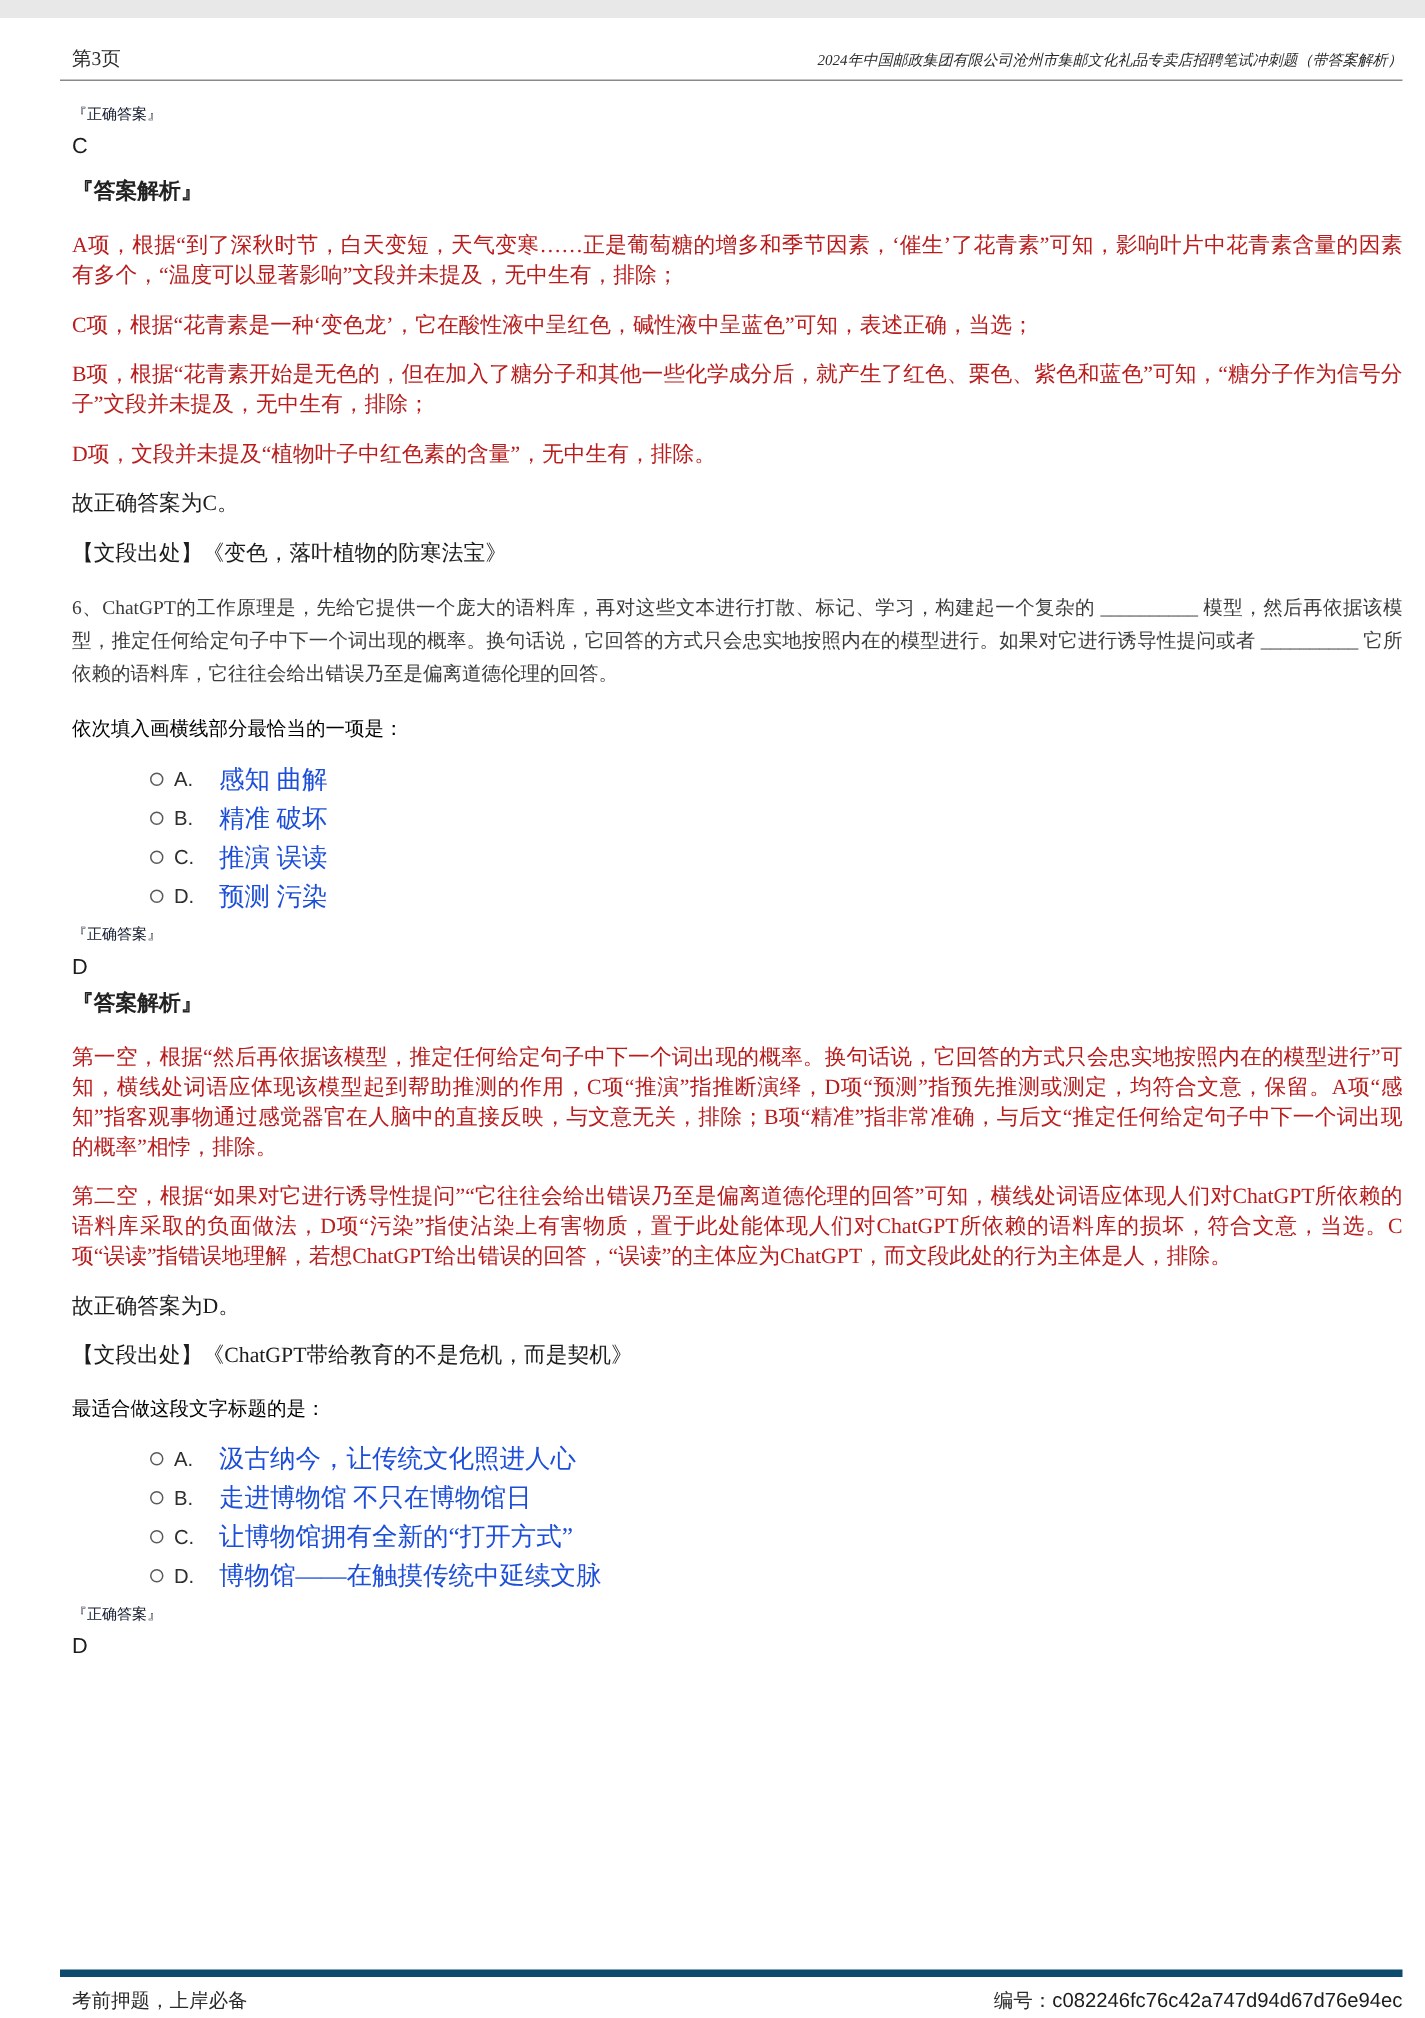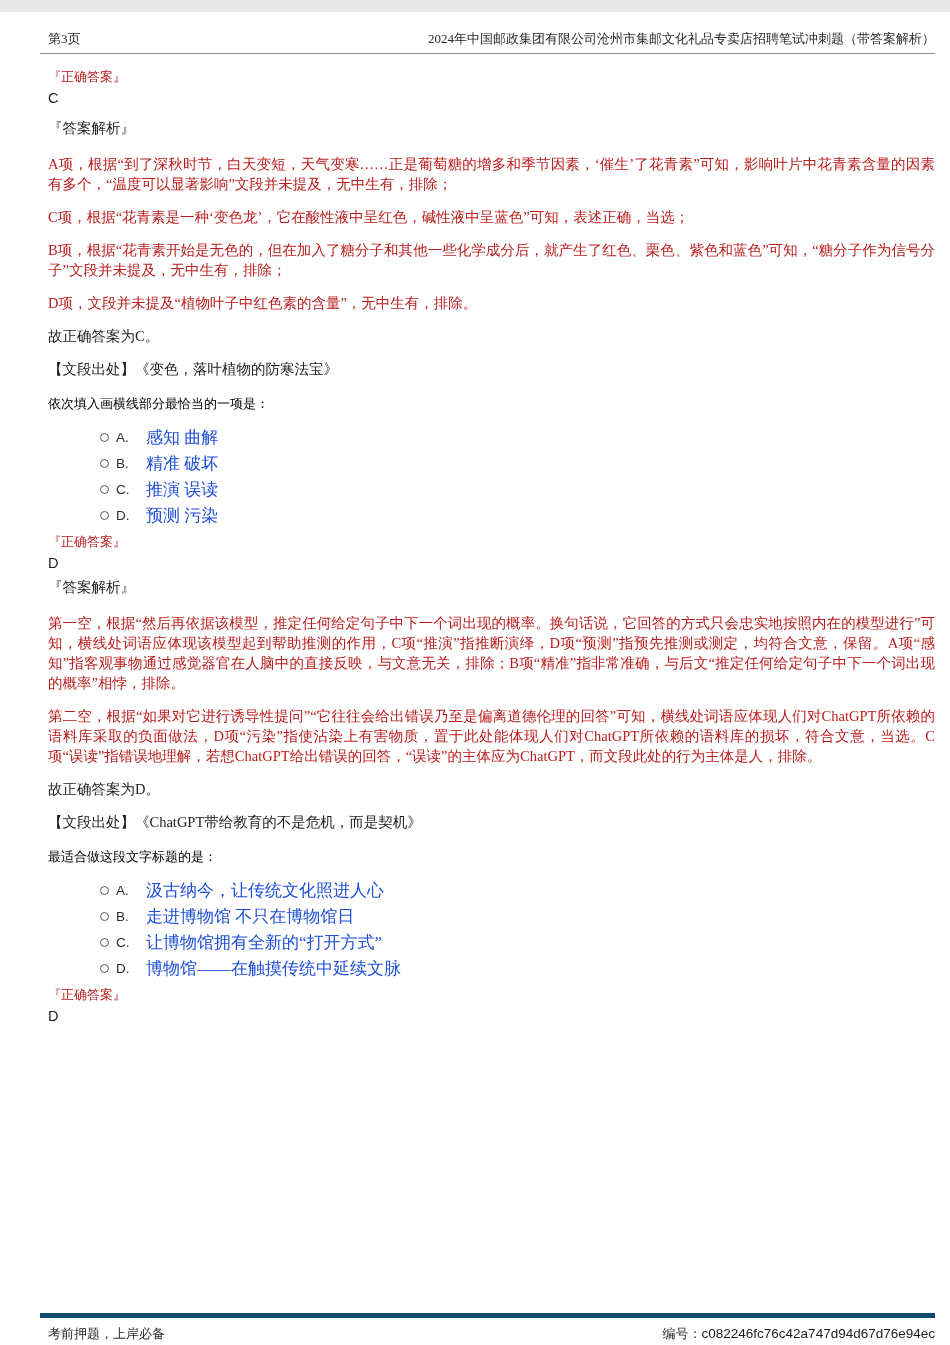--- a/index.html
+++ b/index.html
@@ -19,26 +19,26 @@
     display: flex;
     justify-content: space-between;
     align-items: baseline;
     margin: 18px 15px 0 40px;
     padding: 0 0 5px 8px;
     border-bottom: 1px solid #8a8a8a;
     font-size: 13px;
     color: #2a2a2a;
   }
   .header .pageno { font-size: 13px; }
-  .header .doc-title { font-size: 13px; }
+  .header .doc-title { font-size: 10px; font-style: italic; }
   
   .content { padding: 13px 15px 0 48px; }
-  .ans-label { font-size: 13px; line-height: 19px; color: #b91c1c; }
+  .ans-label { font-size: 10px; line-height: 19px; color: #0f172a; }
   .ans-letter { font-size: 14.5px; line-height: 19px; margin: 3px 0 11px; font-family: "Liberation Sans", "DejaVu Sans", sans-serif; }
-  .ana-label { font-size: 14.5px; line-height: 19px; margin: 0 0 16px; color: #222; }
+  .ana-label { font-size: 14.5px; line-height: 19px; margin: 0 0 16px; color: #222; font-weight: bold; }
   .a-text { font-size: 14.5px; line-height: 20px; margin: 0 0 13px; color: #b91c1c; text-align: justify; }
   .conclusion { font-size: 14.5px; line-height: 20px; margin: 0 0 13px; }
   .source { font-size: 14.5px; line-height: 20px; margin: 0 0 15px; }
   .q-stem { font-size: 13px; line-height: 22px; color: #3c3c3c; margin: 2px 0 16px; text-align: justify; }
   .q-prompt { font-size: 13px; line-height: 20px; color: #000000; margin: 0 0 14px; }
   .options { margin: 0 0 8px 52px; }
   .option-row { display: flex; align-items: center; height: 18px; margin-bottom: 8px; }
   .radio {
     display: inline-block;
     width: 9px; height: 9px;
@@ -83,20 +83,21 @@
     <div class="ans-label">『正确答案』</div>
     <div class="ans-letter">C</div>
     <div class="ana-label">『答案解析』</div>
     <p class="a-text">A项，根据“到了深秋时节，白天变短，天气变寒……正是葡萄糖的增多和季节因素，‘催生’了花青素”可知，影响叶片中花青素含量的因素有多个，“温度可以显著影响”文段并未提及，无中生有，排除；</p>
     <p class="a-text">C项，根据“花青素是一种‘变色龙’，它在酸性液中呈红色，碱性液中呈蓝色”可知，表述正确，当选；</p>
     <p class="a-text">B项，根据“花青素开始是无色的，但在加入了糖分子和其他一些化学成分后，就产生了红色、栗色、紫色和蓝色”可知，“糖分子作为信号分子”文段并未提及，无中生有，排除；</p>
     <p class="a-text">D项，文段并未提及“植物叶子中红色素的含量”，无中生有，排除。</p>
     <p class="conclusion">故正确答案为C。</p>
     <p class="source">【文段出处】《变色，落叶植物的防寒法宝》</p>
 
+    <p class="q-stem">6、ChatGPT的工作原理是，先给它提供一个庞大的语料库，再对这些文本进行打散、标记、学习，构建起一个复杂的 __________ 模型，然后再依据该模型，推定任何给定句子中下一个词出现的概率。换句话说，它回答的方式只会忠实地按照内在的模型进行。如果对它进行诱导性提问或者 __________ 它所依赖的语料库，它往往会给出错误乃至是偏离道德伦理的回答。</p>
     <p class="q-prompt">依次填入画横线部分最恰当的一项是：</p>
     <div class="options">
       <div class="option-row">
         <span class="radio"></span>
         <span class="opt-letter">A.</span>
         <span class="opt-text">感知 曲解</span>
       </div>
       <div class="option-row">
         <span class="radio"></span>
         <span class="opt-letter">B.</span>

